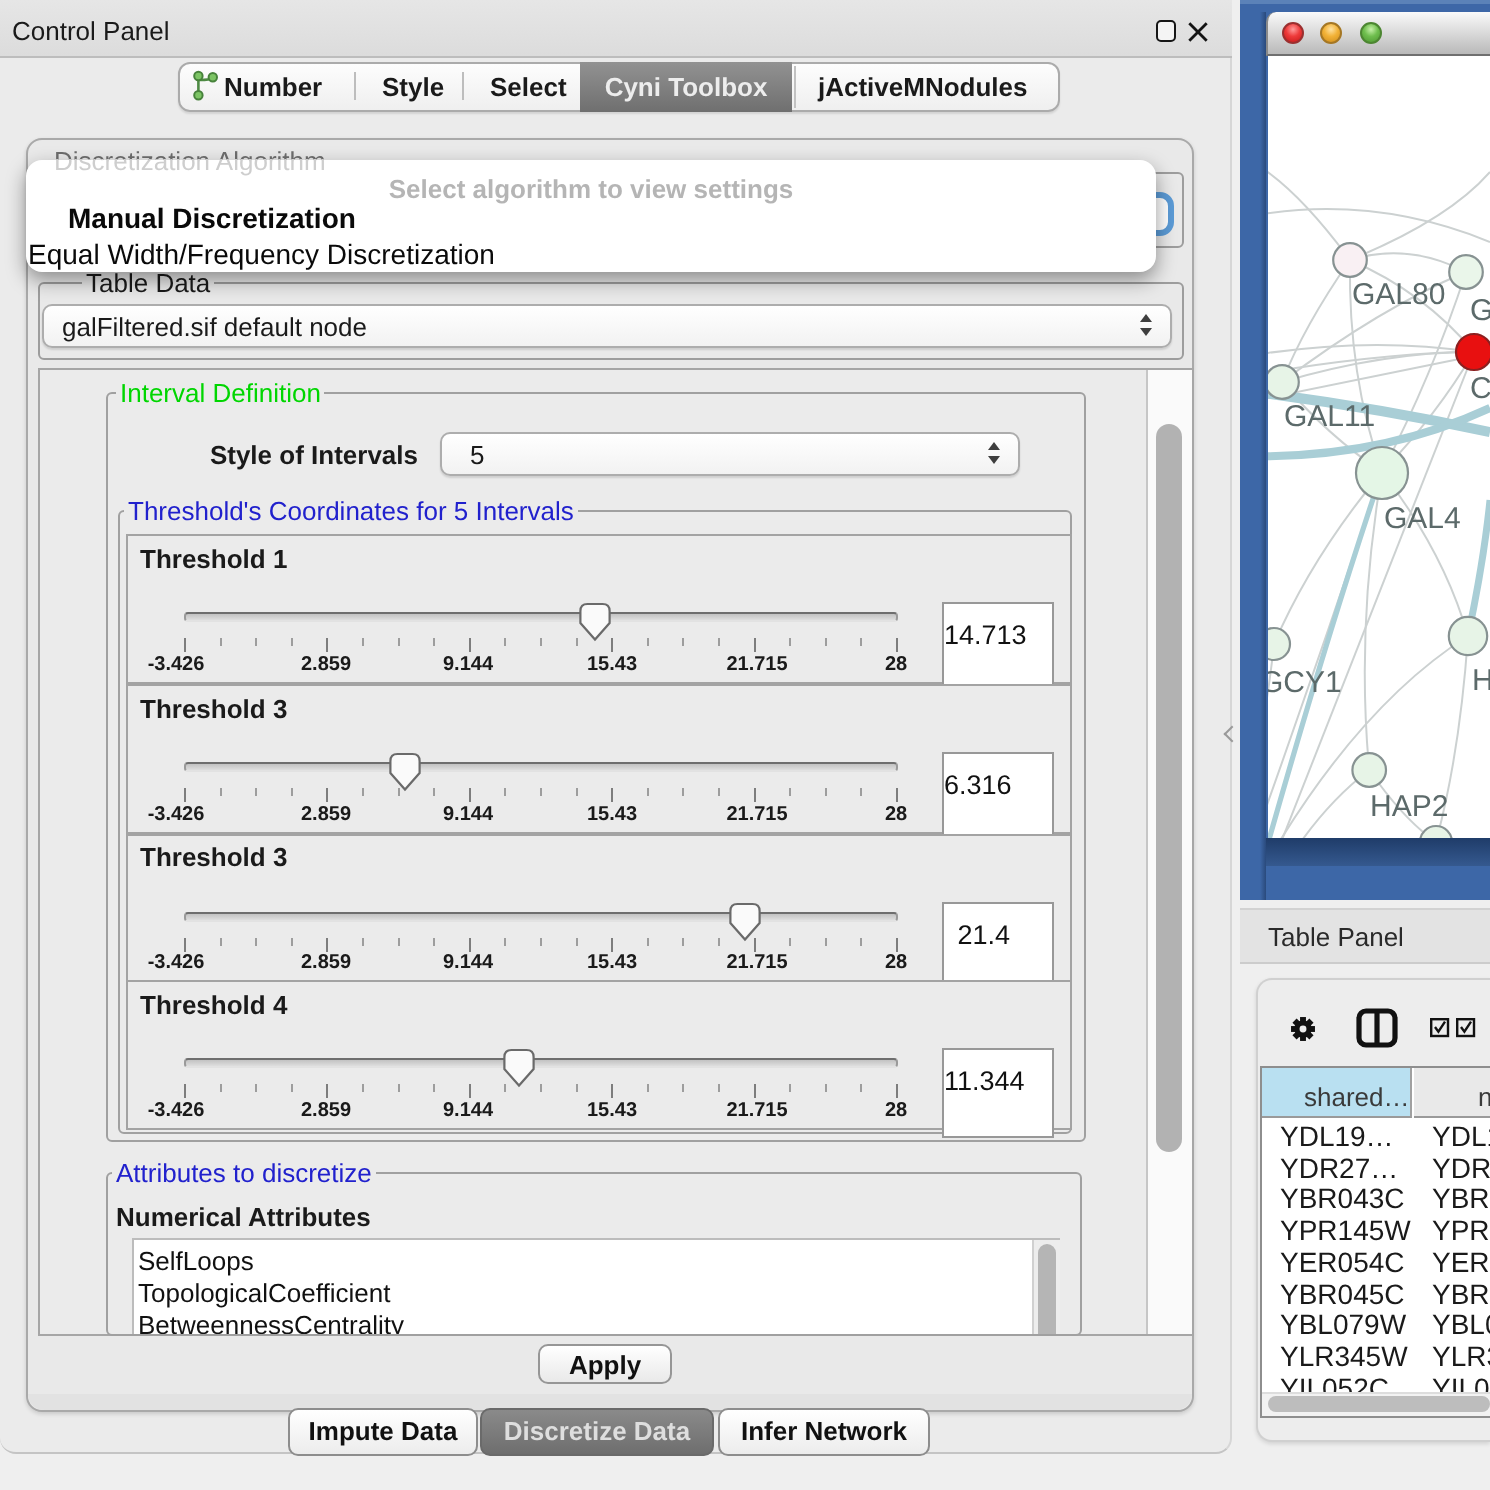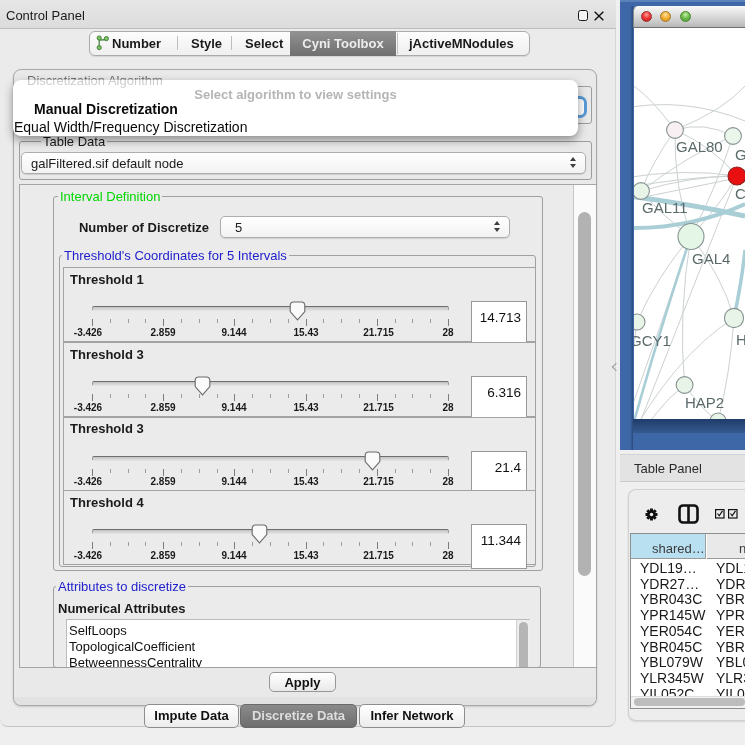--- a/index.html
+++ b/index.html
@@ -15,21 +15,21 @@
 .spin { position:absolute; right:7px; width:8px; }
 .spin .u { width:0;height:0;border-left:3.5px solid transparent;border-right:3.5px solid transparent;border-bottom:4.5px solid #3e3e3e; margin-bottom:2.5px;}
 .spin .d { width:0;height:0;border-left:3.5px solid transparent;border-right:3.5px solid transparent;border-top:4.5px solid #3e3e3e;}
 .tpanel { position:absolute; left:63px; width:473px; height:75px; border:1px solid #a3a3a3; background:#ebebeb; }
 .track { position:absolute; left:28px; top:38px; width:357px; height:5px; background:linear-gradient(#c2c2c2,#dedede); border:1px solid #9a9a9a; border-top-color:#6e6e6e; border-bottom-color:#e2e2e2; border-radius:2px; }
 .ticksmin { position:absolute; left:28px; top:51px; width:357px; height:4px;
   background:repeating-linear-gradient(to right,#9d9d9d 0,#9d9d9d 1px,transparent 1px,transparent 17.8px); }
 .ticksmaj { position:absolute; left:28px; top:51px; width:357px; height:7px;
   background:repeating-linear-gradient(to right,#7d7d7d 0,#7d7d7d 1px,transparent 1px,transparent 71.2px); }
 .tlab { position:absolute; top:58.5px; font-size:10px; font-weight:bold; color:#1a1a1a; width:50px; text-align:center; }
-.tfield { position:absolute; left:407px; top:33px; width:56px; height:45px; background:#fff; border:1px solid #989898; font-size:13.5px; color:#111; text-align:right; padding-right:5px; line-height:31px; }
+.tfield { position:absolute; left:407px; top:33px; width:56px; height:45px; background:#fff; border:1px solid #989898; font-size:13.5px; color:#111; text-align:right; padding-right:21px; line-height:31px; }
 .thumb { position:absolute; top:33px; }
 .btab { position:absolute; top:704px; height:24px; border:1px solid #8d8d8d; border-radius:5px; background:linear-gradient(#ffffff,#ececec); font-size:13px; font-weight:bold; color:#111; text-align:center; line-height:22px; }
 </style>
 </head>
 <body>
 
 <div class="abs" style="left:0;top:0;width:616px;height:727px;background:#ebebeb;border-right:1px solid #d6d6d6;border-bottom:1px solid #c4c4c4;border-radius:0 0 8px 8px;"></div>
 
 <div class="abs" style="left:0;top:0;width:616px;height:29px;background:linear-gradient(#e6e6e6,#dcdcdc);border-bottom:1px solid #bdbdbd;"></div>
 <div class="abs r13" style="left:6px;top:8px;color:#1a1a1a;">Control Panel</div>
@@ -77,21 +77,21 @@
 <div class="abs" style="left:14px;top:101px;font-size:14px;font-weight:bold;color:#0a0a0a;z-index:11;padding-left:20px;">Manual Discretization</div>
 <div class="abs" style="left:14px;top:118.5px;font-size:14px;color:#0a0a0a;z-index:11;">Equal Width/Frequency Discretization</div>
 
 <div class="abs" style="left:19px;top:184px;width:578px;height:484px;background:#ebebeb;border:1px solid #a6a6a6;"></div>
 <div class="abs" style="left:573px;top:185px;width:23px;height:482px;background:#fafafa;border-left:1px solid #c6c6c6;"></div>
 <div class="abs" style="left:578px;top:212px;width:13px;height:364px;background:#b2b2b2;border-radius:7px;"></div>
 
 <div class="group" style="left:53px;top:196px;width:490px;height:374.5px;border-color:#a0a0a0;"></div>
 <div class="glabel" style="left:58px;top:189px;color:#00d600;background:#ebebeb;">Interval Definition</div>
 
-<div class="abs b13" style="left:59px;top:220px;width:150px;text-align:right;white-space:nowrap;">Number of Discretize</div>
+<div class="abs b13" style="left:59px;top:220px;width:150px;text-align:right;white-space:nowrap;">Style of Intervals</div>
 <div class="combo" style="left:220px;top:216px;width:290px;height:22px;">
   <div class="ctext" style="line-height:22px;left:14px;">5</div>
   <div class="spin" style="top:4px;">
       <div class="u"></div>
       <div class="d"></div>
     </div>
 </div>
 
 <div class="group" style="left:59px;top:255px;width:477px;height:312px;border-color:#a0a0a0;"></div>
 <div class="glabel" style="left:62px;top:248px;color:#2121cd;background:#ebebeb;">Threshold's Coordinates for 5 Intervals</div>

